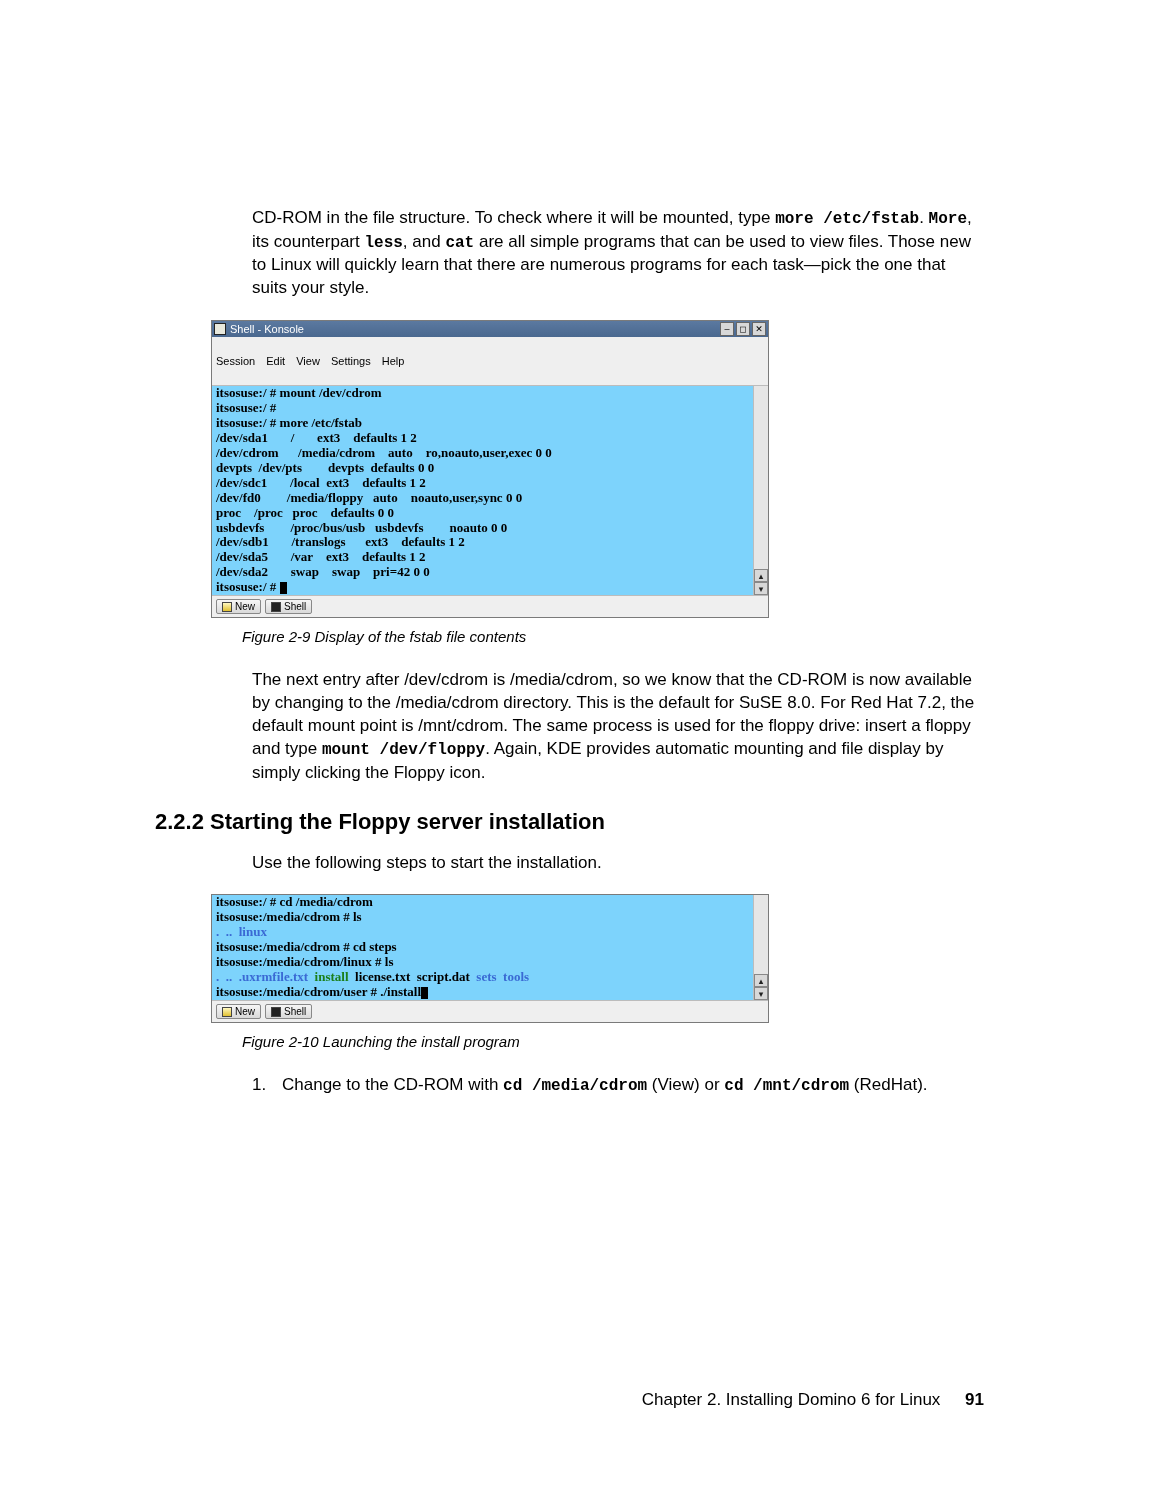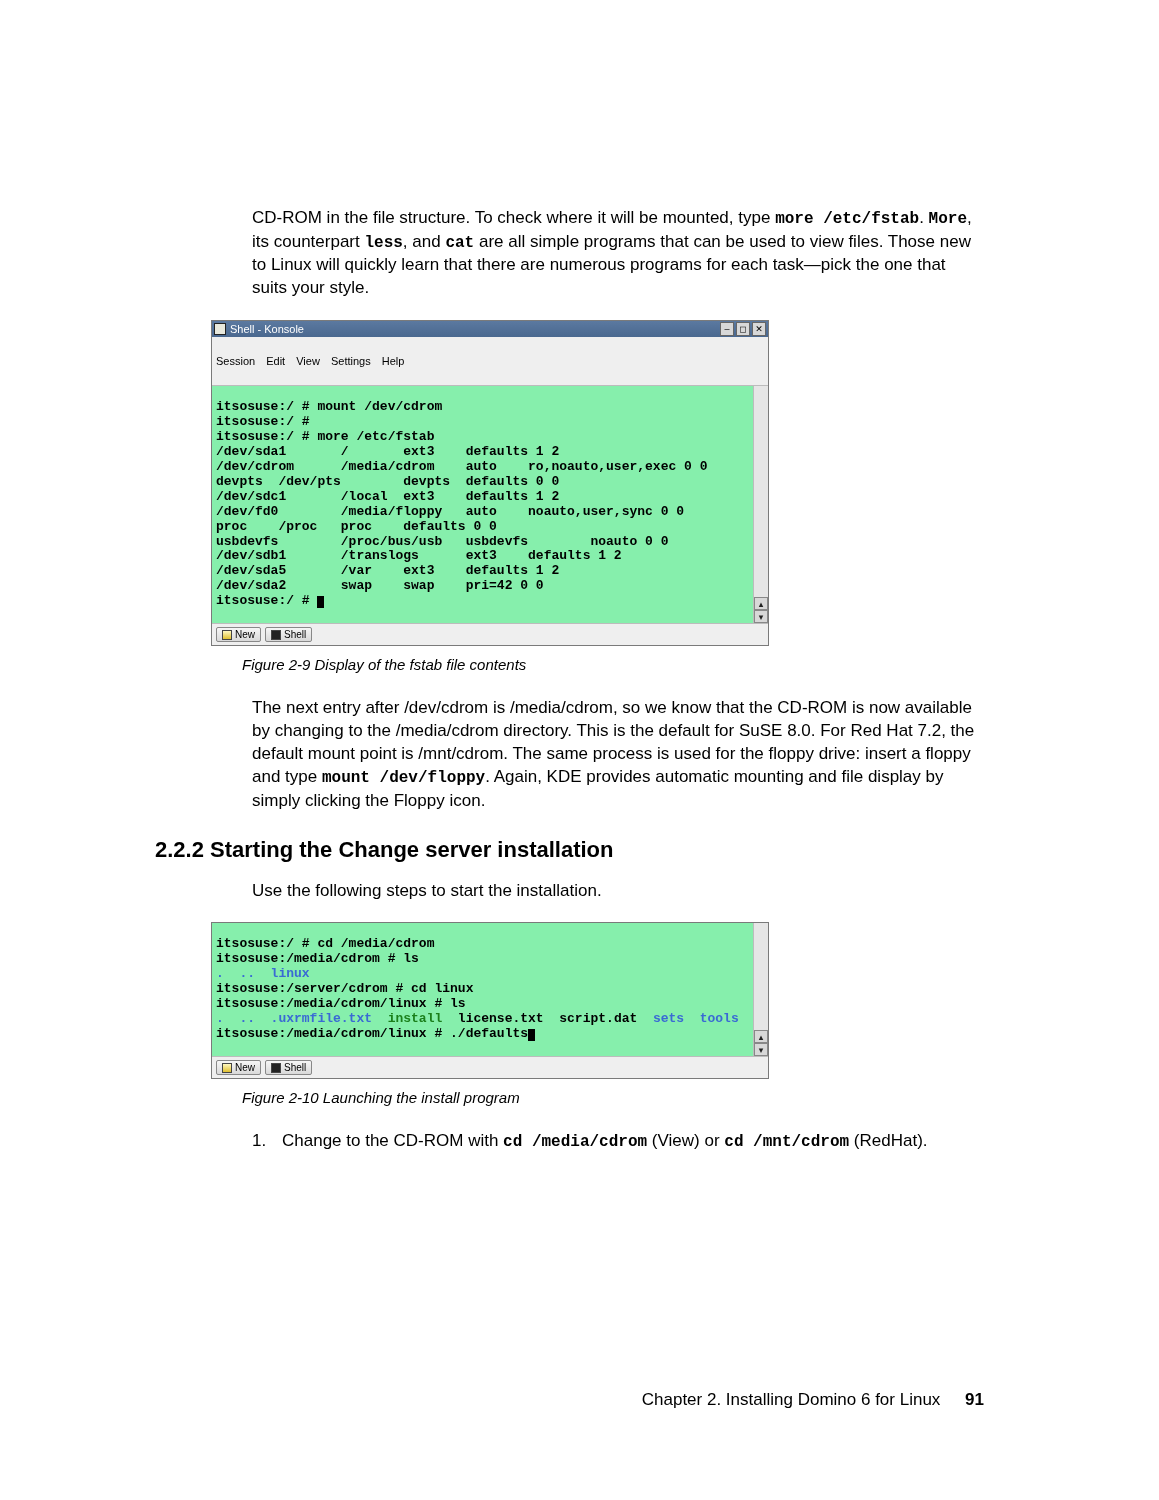--- a/index.html
+++ b/index.html
@@ -75,27 +75,27 @@
     font-size: 11px;
     color: #000;
   }
   .kwindow .menubar span { margin-right: 8px; }
   .kwindow .termwrap {
     display: flex;
     align-items: stretch;
   }
   .kwindow .term {
     flex: 1;
-    background: #86efac;
-    font-family: Liberation Mono, monospace;
+    background: #7dd3fc;
+    font-family: Liberation Serif, serif;
     font-size: 13px;
     font-weight: bold;
     line-height: 1.15;
     white-space: pre;
-    padding: 14px 4px;
+    padding: 0 4px;
     overflow: hidden;
   }
   .kwindow .scroll {
     width: 14px;
     background: #e6e6e6;
     border-left: 1px solid #bcbcbc;
     display: flex;
     flex-direction: column;
     justify-content: flex-end;
   }
@@ -231,33 +231,33 @@
       </span>
     </div>
   </div>
 
   <div class="figcap">Figure 2-9   Display of the fstab file contents</div>
 
   <p class="body-text">
     <span>The next entry after /dev/cdrom is /media/cdrom, so we know that the CD-ROM is now available by changing to the /media/cdrom directory. This is the default for SuSE 8.0. For Red Hat 7.2, the default mount point is /mnt/cdrom. The same process is used for the floppy drive: insert a floppy and type </span><span class="mono">mount /dev/floppy</span><span>. Again, KDE provides automatic mounting and file display by simply clicking the Floppy icon.</span>
   </p>
 
-  <h3 class="section-h">2.2.2  Starting the Change server installation</h3>
+  <h3 class="section-h">2.2.2  Starting the Floppy server installation</h3>
 
   <p class="body-text">Use the following steps to start the installation.</p>
 
   <div class="kwindow noframe" style="margin-top:18px;">
     <div class="termwrap">
       <div class="term"><span>itsosuse:/ # cd /media/cdrom</span>
 <span>itsosuse:/media/cdrom # ls</span>
 <span class="blue">.  ..  </span><span class="blue">linux</span>
-<span>itsosuse:/server/cdrom # cd linux</span>
+<span>itsosuse:/media/cdrom # cd steps</span>
 <span>itsosuse:/media/cdrom/linux # ls</span>
 <span class="blue">.  ..  .uxrmfile.txt  </span><span class="green">install</span><span>  license.txt  script.dat  </span><span class="blue">sets</span><span>  </span><span class="blue">tools</span>
-<span>itsosuse:/media/cdrom/linux # ./defaults</span><span class="cursor"></span></div>
+<span>itsosuse:/media/cdrom/user # ./install</span><span class="cursor"></span></div>
       <div class="scroll">
         <div class="arrow">▴</div>
         <div class="arrow">▾</div>
       </div>
     </div>
     <div class="tabbar">
       <span class="btn">
         <span class="bicon"></span>
         <span>New</span>
       </span>

